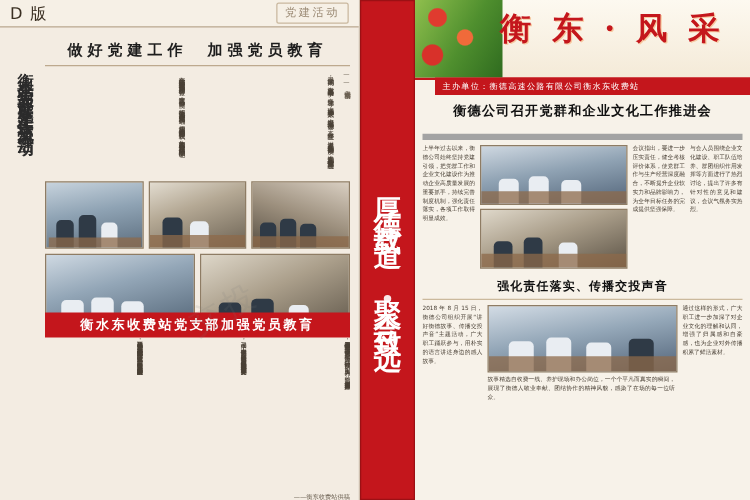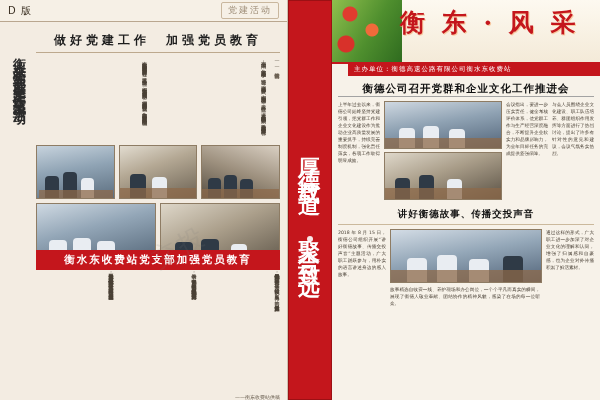--- a/index.html
+++ b/index.html
@@ -17,21 +17,21 @@
     background:#f3ece2;
     border-right:1px solid #cdbfae;
     box-sizing:border-box;
   }
   .lp-head{
     height:22px;display:flex;align-items:center;justify-content:space-between;
     padding:0 8px;box-sizing:border-box;
     border-bottom:1px solid #b9a68f;
     background:#f6f0e6;
   }
-  .lp-head .pg{font-size:10px;color:#3a2f22;letter-spacing:1px;}
+  .lp-head .pg{font-size:13px;color:#3a2f22;letter-spacing:1px;}
   .lp-head .sec{
     font-size:9px;color:#9b8a74;border:1px solid #c9b79e;
     padding:1px 6px;border-radius:2px;letter-spacing:2px;
   }
 
   .lp-body{position:relative;height:378px;}
 
   
   .vtitle{
     position:absolute;left:6px;top:26px;width:26px;
@@ -155,21 +155,21 @@
     position:absolute;left:16px;right:0;top:62px;height:14px;
     background:#c4161c;color:#fff;font-size:6.5px;
     display:flex;align-items:center;padding-left:6px;letter-spacing:1px;
   }
 
   .rp-body{position:absolute;left:0;right:0;top:76px;bottom:0;padding:4px 6px;box-sizing:border-box;}
 
   .h-main{
     text-align:center;font-family:Liberation Mono, monospace;
     font-size:10.5px;font-weight:bold;color:#101010;letter-spacing:1px;
-    padding:2px 0 0;border-bottom:1px solid #a3a3a3;
+    padding:2px 0 11px;border-bottom:5px solid #a3a3a3;
   }
   .row3{display:flex;gap:4px;margin-top:4px;}
   .tx{
     flex:1;font-size:4.6px;line-height:7px;color:#443b30;text-align:justify;
     height:96px;overflow:hidden;
   }
   .pics{width:118px;display:flex;flex-direction:column;gap:3px;}
   .pw{border:1px solid #8e7c64;height:46px;position:relative;overflow:hidden;}
   .pw.one{background:linear-gradient(170deg,#cfd8e1 0%,#8fa2b3 45%,#53657a 100%);}
   .pw.two{background:linear-gradient(160deg,#dfd8ca 0%,#a99d89 45%,#5c5346 100%);}
@@ -286,21 +286,21 @@
             <i class="fig" style="position:absolute;left:10px;bottom:0;width:15px;height:21px"></i>
             <i class="fig" style="position:absolute;left:34px;bottom:0;width:15px;height:24px"></i>
             <i class="fig w" style="position:absolute;left:62px;bottom:0;width:15px;height:20px"></i>
             <i class="tbl" style="left:0;bottom:0;width:118px;height:11px"></i>
           </div>
         </div>
         <div class="tx">会议指出，要进一步压实责任，健全考核评价体系，使党群工作与生产经营深度融合，不断提升企业软实力和品牌影响力，为全年目标任务的完成提供坚强保障。</div>
         <div class="tx">与会人员围绕企业文化建设、职工队伍培养、群团组织作用发挥等方面进行了热烈讨论，提出了许多有针对性的意见和建议，会议气氛务实热烈。</div>
       </div>
 
-      <div class="h-sub">讲好衡德故事、传播交投声音</div>
+      <div class="h-sub">强化责任落实、传播交投声音</div>
       <div class="row3b">
         <div class="tx2">2018 年 8 月 15 日，衡德公司组织开展“讲好衡德故事、传播交投声音”主题活动，广大职工踊跃参与，用朴实的语言讲述身边的感人故事。</div>
         <div>
           <div class="pwide">
             <i class="fig w" style="position:absolute;left:16px;bottom:0;width:20px;height:24px"></i>
             <i class="fig w" style="position:absolute;left:46px;bottom:0;width:20px;height:27px"></i>
             <i class="fig w" style="position:absolute;left:78px;bottom:0;width:20px;height:23px"></i>
             <i class="fig" style="position:absolute;left:112px;bottom:0;width:20px;height:26px"></i>
             <i class="tbl" style="left:0;bottom:0;width:150px;height:12px"></i>
           </div>

